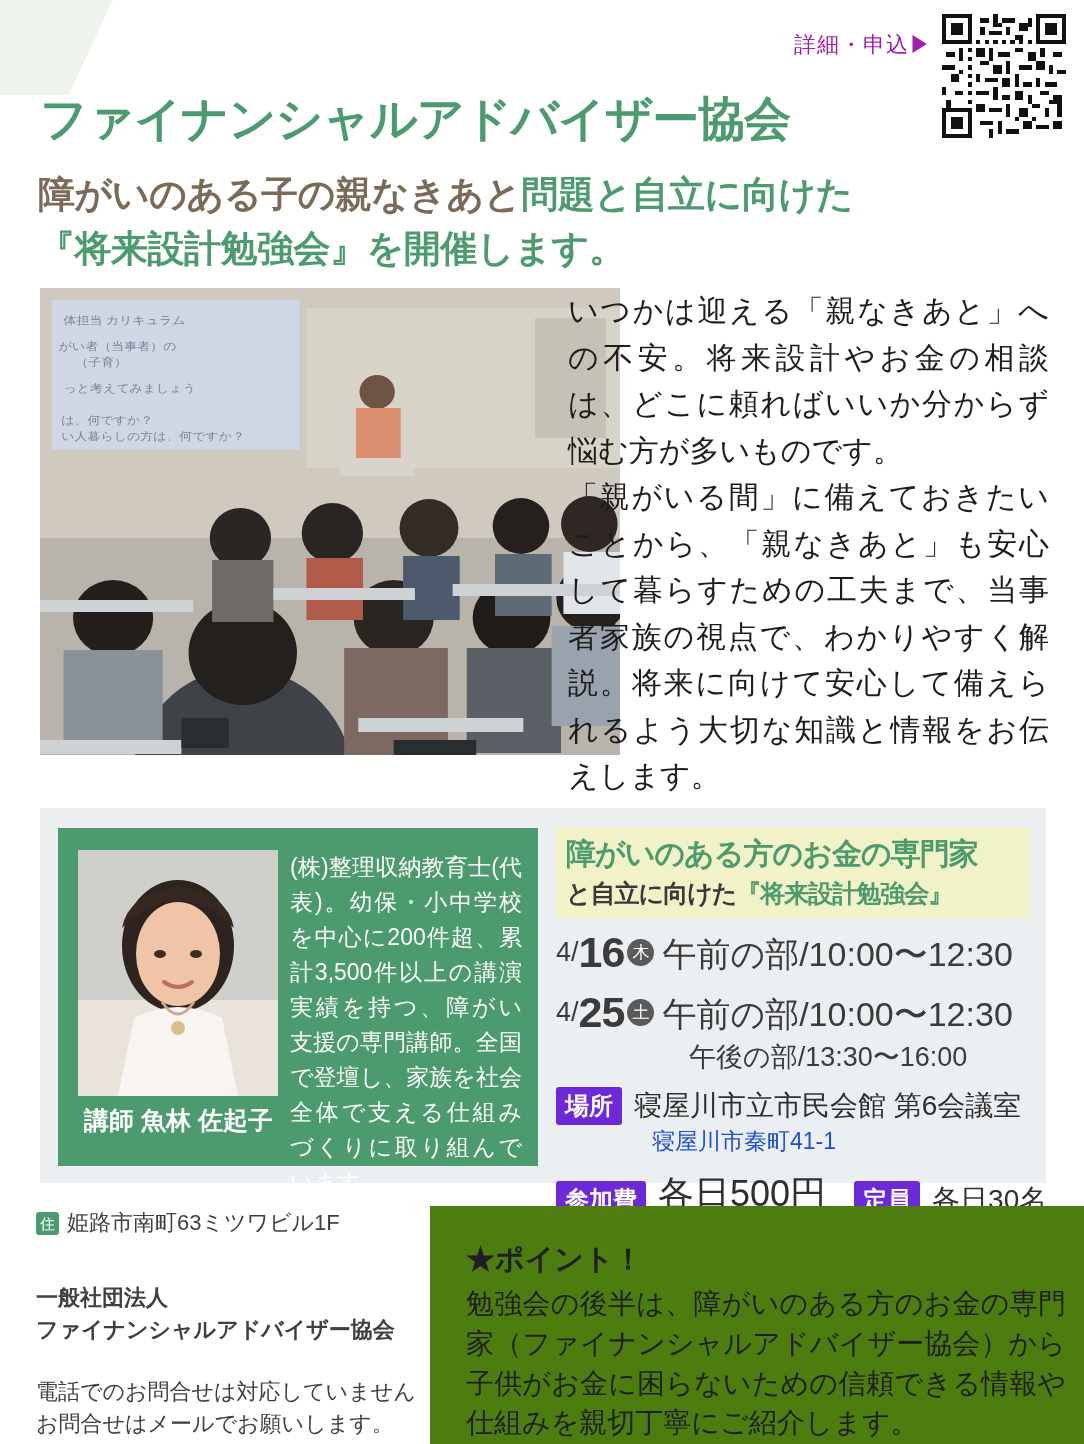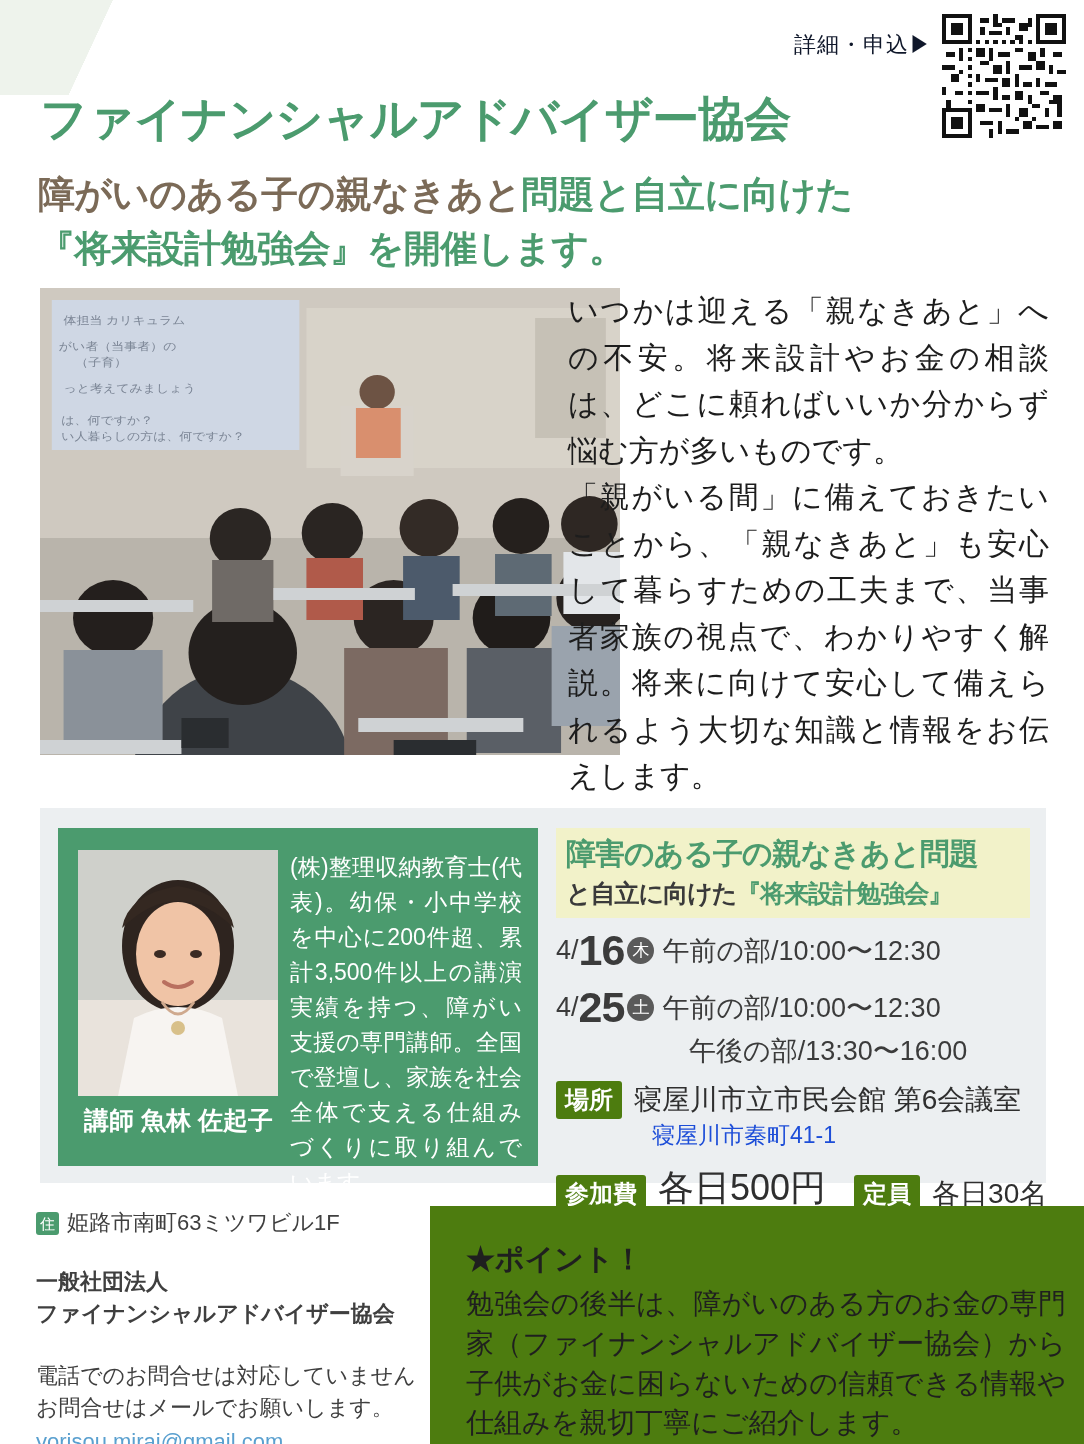--- a/index.html
+++ b/index.html
@@ -29,21 +29,21 @@
   .top-right {
     position: absolute;
     top: 14px; right: 18px;
     display: flex;
     align-items: flex-start;
     z-index: 3;
   }
   .detail-label {
     font-size: 22px;
     letter-spacing: 1px;
-    color: #0f172a;
+    color: #a21caf;
     margin-right: 10px;
     margin-top: 16px;
     white-space: nowrap;
   }
   .qr {
     width: 124px; height: 124px;
     background: #ffffff;
     display: block;
   }
 
@@ -174,32 +174,32 @@
     width: 27px; height: 27px;
     border-radius: 50%;
     background: #5a5a5a;
     color: #fff;
     font-size: 17px;
     line-height: 27px;
     text-align: center;
     margin: 0 8px 0 3px;
     vertical-align: middle;
   }
-  .date-time { font-size: 27px; }
+  .date-time { font-size: 34px; margin-top: 6px; }
   .time-extra {
     font-size: 27px;
     color: #3b3b3b;
     margin-left: 133px;
     margin-top: 1px;
     white-space: nowrap;
   }
 
   .tag {
     display: inline-block;
-    background: #4d7c0f;
+    background: #6d28d9;
     color: #ffffff;
     font-size: 24px;
     font-weight: bold;
     padding: 3px 9px;
     border-radius: 3px;
     vertical-align: middle;
   }
   .venue-row {
     display: flex;
     align-items: center;
@@ -240,21 +240,21 @@
     background: #4b9b6e;
     color: #fff;
     font-size: 15px;
     line-height: 23px;
     text-align: center;
     border-radius: 3px;
     margin-right: 8px;
   }
   .addr-text { font-size: 22px; }
   .org-block {
-    margin-top: 28px;
+    margin-top: 44px;
     font-size: 22px;
     font-weight: bold;
     line-height: 1.45;
     color: #3f3f3f;
   }
   .note-block {
     margin-top: 30px;
     font-size: 22px;
     line-height: 1.45;
     color: #3f3f3f;
@@ -487,21 +487,21 @@
         <path d="M84 152 Q100 176 116 152" stroke="#cfa98e" stroke-width="3" fill="none"></path>
         <circle cx="100" cy="178" r="7" fill="#d8c08a"></circle>
       </svg>
     </div>
     <div class="speaker-name">講師 魚林 佐起子</div>
     <div class="speaker-bio">(株)整理収納教育士(代表)。幼保・小中学校を中心に200件超、累計3,500件以上の講演実績を持つ、障がい支援の専門講師。全国で登壇し、家族を社会全体で支える仕組みづくりに取り組んでいます。</div>
   </div>
 
   <div class="sched">
     <div class="sched-title">
-      <div class="l1">障害のある子の親なきあと問題</div>
+      <div class="l1">障がいのある方のお金の専門家</div>
       <div class="l2">
         <span>と自立に向けた</span><span class="hl">『将来設計勉強会』</span>
       </div>
     </div>
 
     <div class="date-row">
       <span class="date-pref">4/</span>
       <span class="date-num">16</span>
       <span class="dow">木</span>
       <span class="date-time">午前の部/10:00〜12:30</span>

